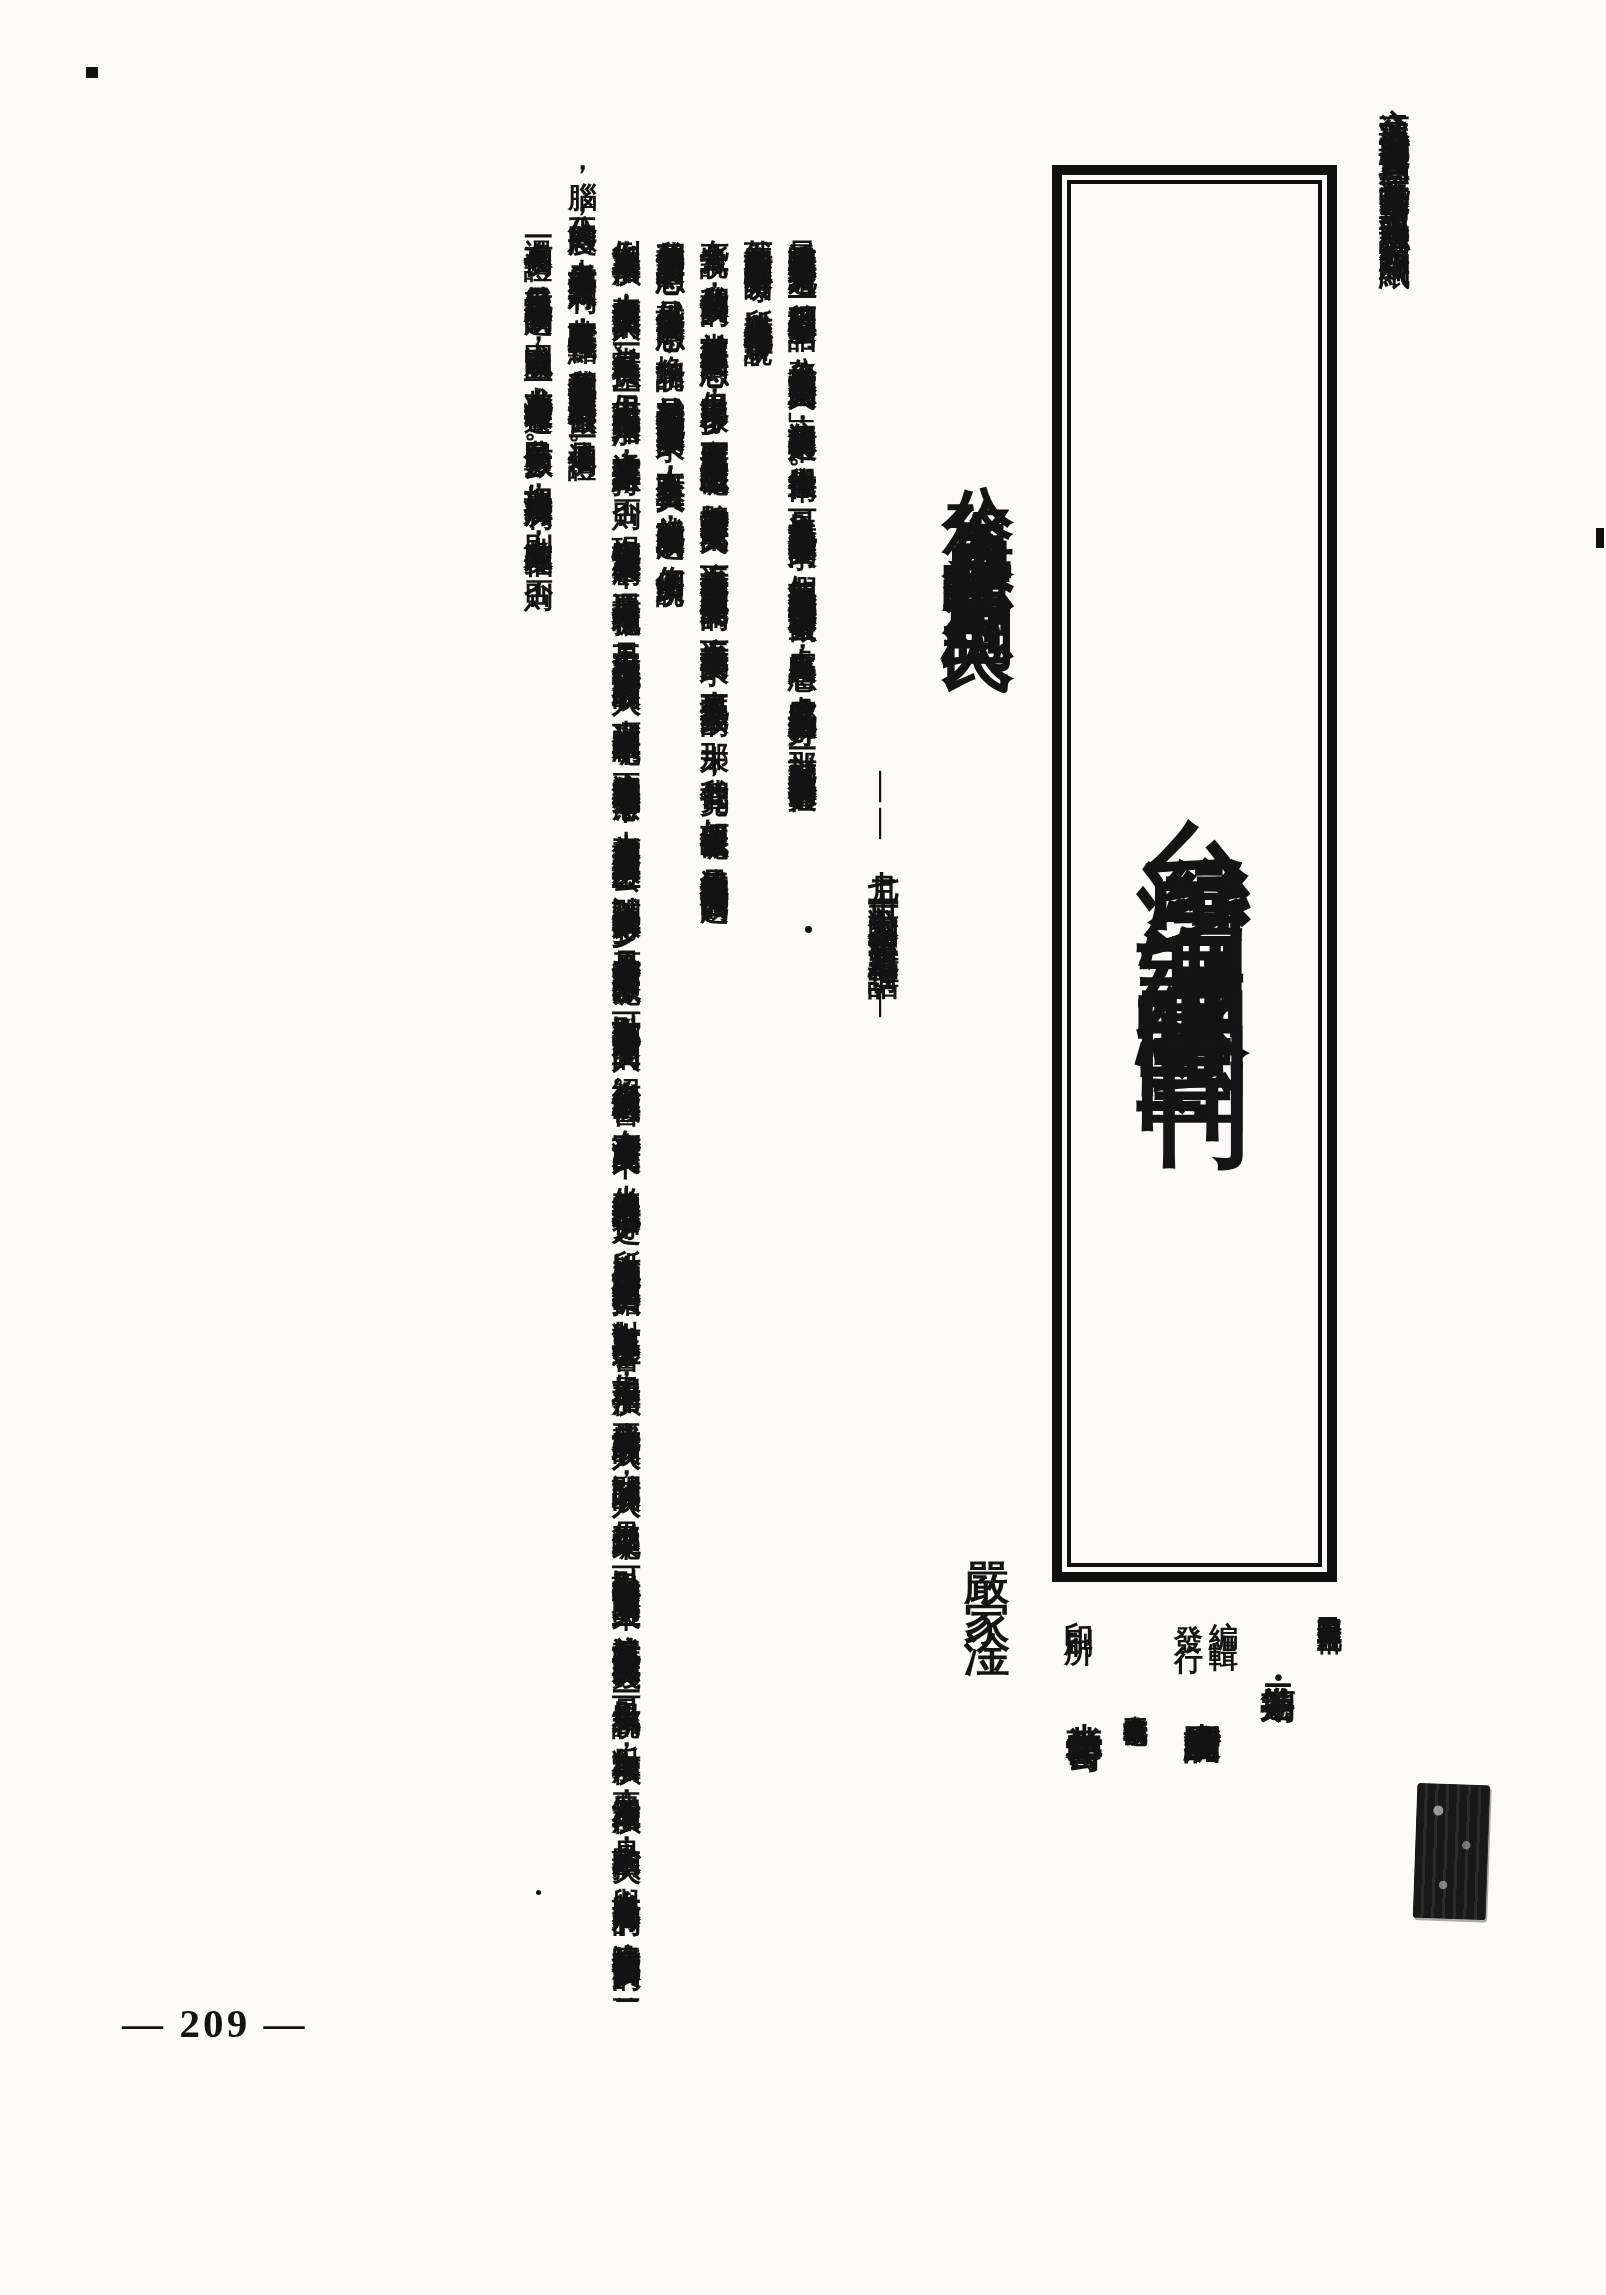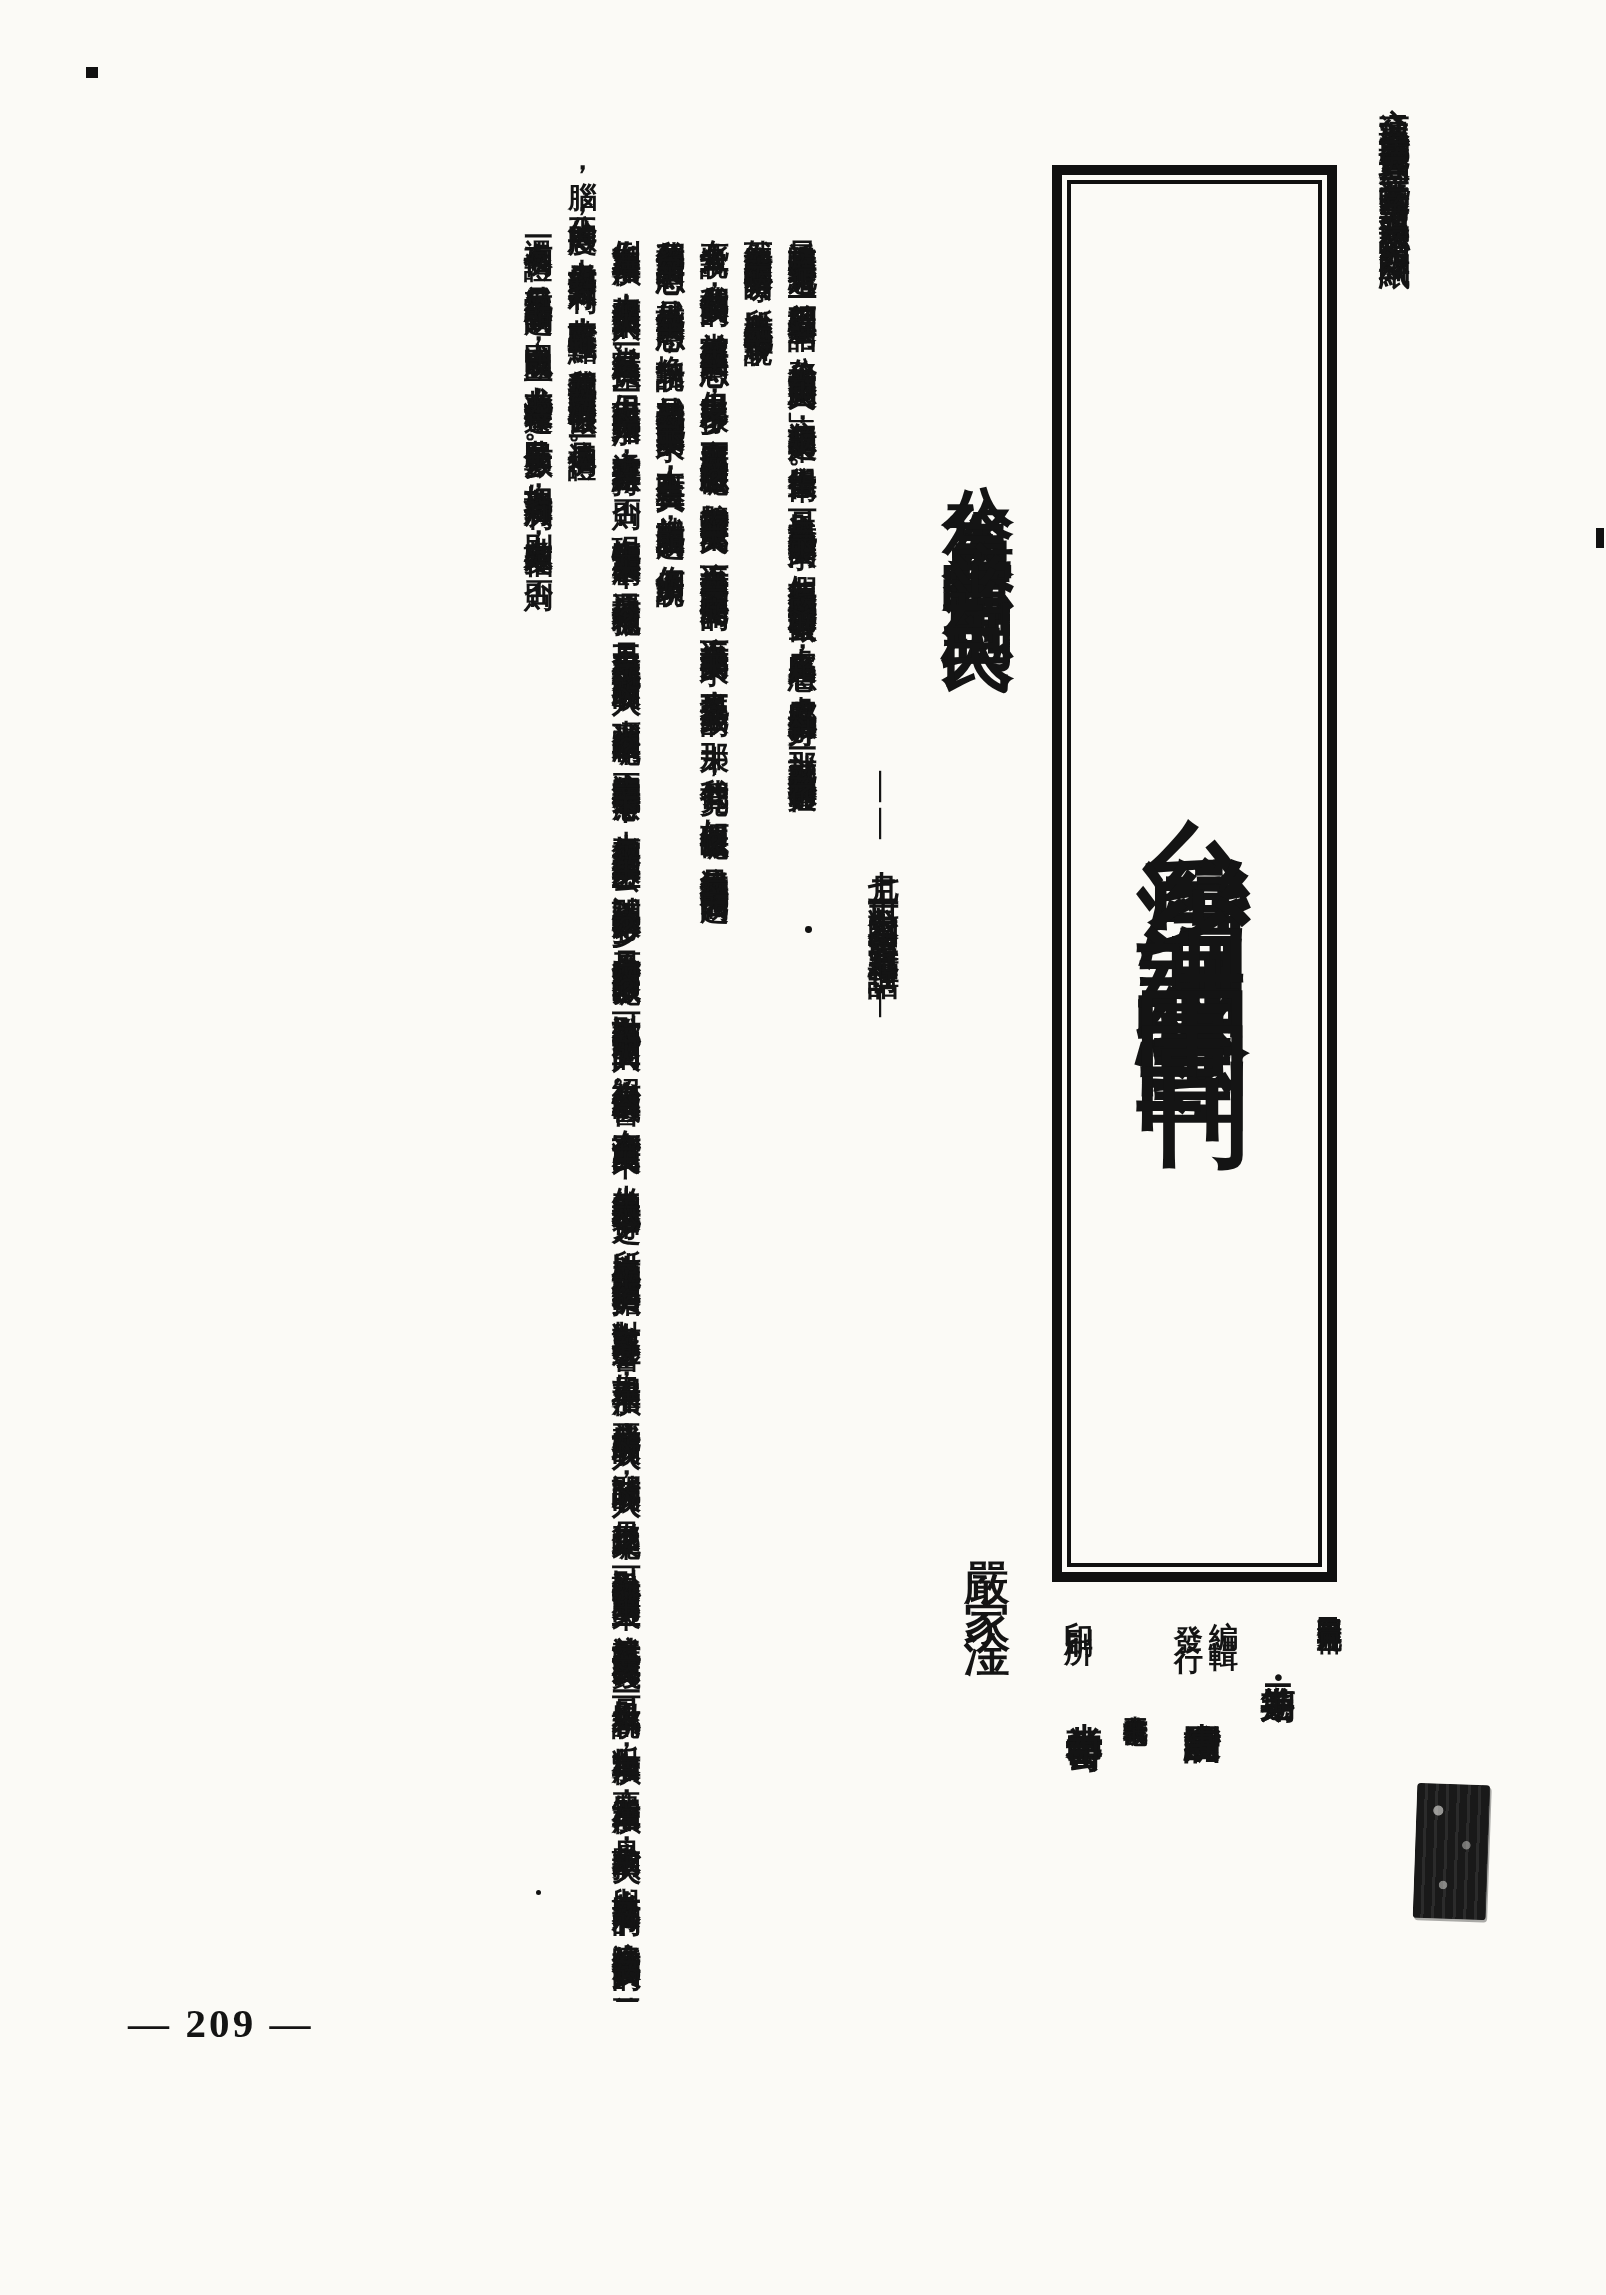--- a/index.html
+++ b/index.html
@@ -83,21 +83,21 @@
   
   .body-text{
     left:86px;top:159px;
     width:739px;height:1843px;
     font-size:29px;font-weight:700;
     line-height:44px;letter-spacing:2.3px;
     overflow:hidden;
   }
   .body-text p{margin:0;text-indent:2em;}
   .page-number{
-    position:absolute;left:128px;top:1999px;
+    position:absolute;left:122px;top:1999px;
     font-size:41px;font-weight:700;letter-spacing:3.1px;
     white-space:pre;
   }
   .speck{position:absolute;background:#111;}
   .speck.s1{left:86px;top:67px;width:12.2px;height:10.7px;}
   .speck.s2{left:1596px;top:528px;width:7.7px;height:20px;}
   .speck.s3{left:805px;top:926px;width:6.9px;height:6.9px;border-radius:50%;}
   .speck.s4{left:536px;top:1890px;width:5.4px;height:5.4px;border-radius:50%;}
 </style>
 </head>

